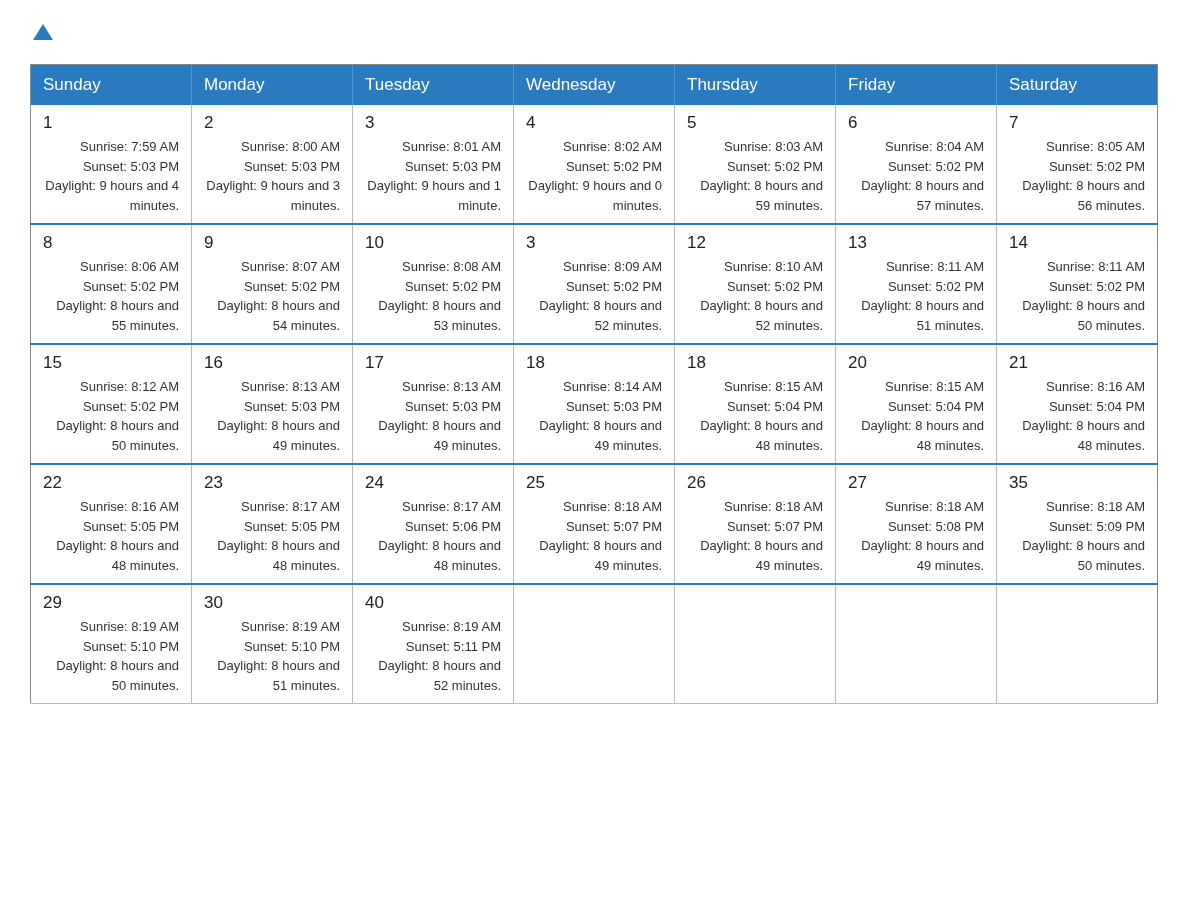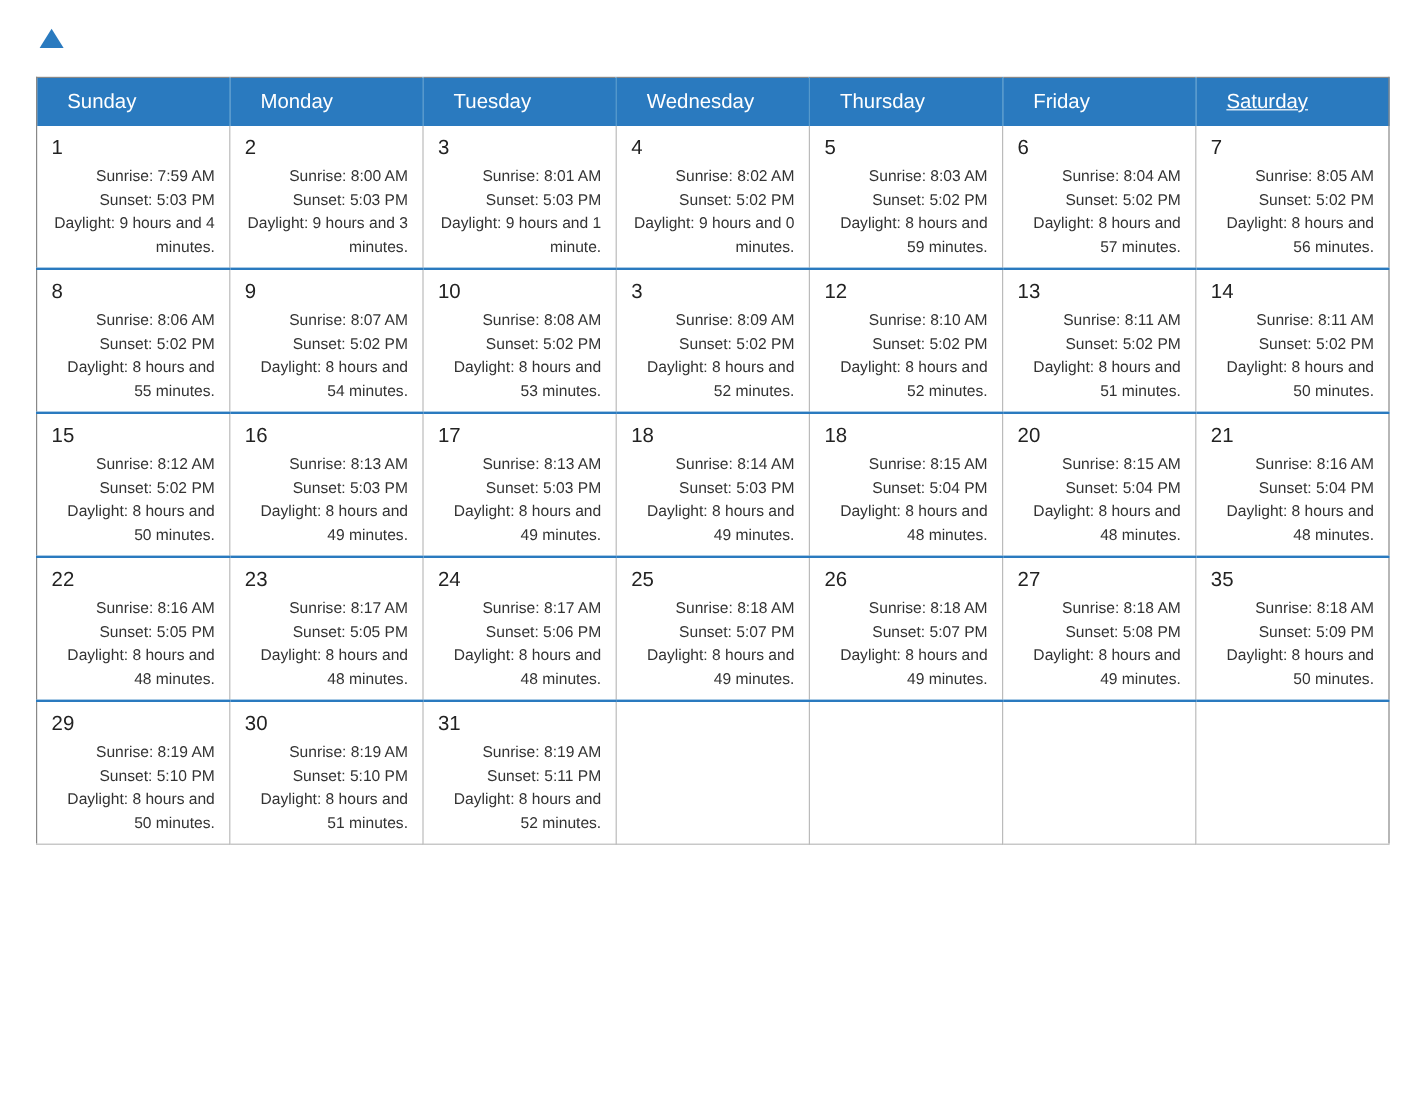--- a/index.html
+++ b/index.html
@@ -57,27 +57,26 @@
     .calendar {
       width: 100%;
       border-collapse: collapse;
       border: 1px solid #888;
     }
     .calendar th {
       background-color: #2a7abf;
       color: #fff;
       font-size: 17px;
       font-weight: normal;
-      padding: 10px 25px;
+      padding: 10px 12px;
       text-align: left;
       border-right: 1px solid #5599cc;
     }
     .calendar th:last-child {
       border-right: none;
-      text-decoration: underline;
     }
     .calendar td {
       vertical-align: top;
       padding: 8px 12px;
       border-right: 1px solid #bbb;
       border-bottom: 2px solid #2a7abf;
       font-size: 13.5px;
       width: calc(100% / 7);
       min-height: 100px;
       background: #fff;
@@ -384,21 +383,21 @@
         </td>
         <td>
           <span class="day-num">30</span>
           <div class="day-info">
             Sunrise: 8:19 AM<br>
             Sunset: 5:10 PM<br>
             Daylight: 8 hours and 51 minutes.
           </div>
         </td>
         <td>
-          <span class="day-num">31</span>
+          <span class="day-num">40</span>
           <div class="day-info">
             Sunrise: 8:19 AM<br>
             Sunset: 5:11 PM<br>
             Daylight: 8 hours and 52 minutes.
           </div>
         </td>
         <td class="empty-cell"></td>
         <td class="empty-cell"></td>
         <td class="empty-cell"></td>
         <td class="empty-cell"></td>

